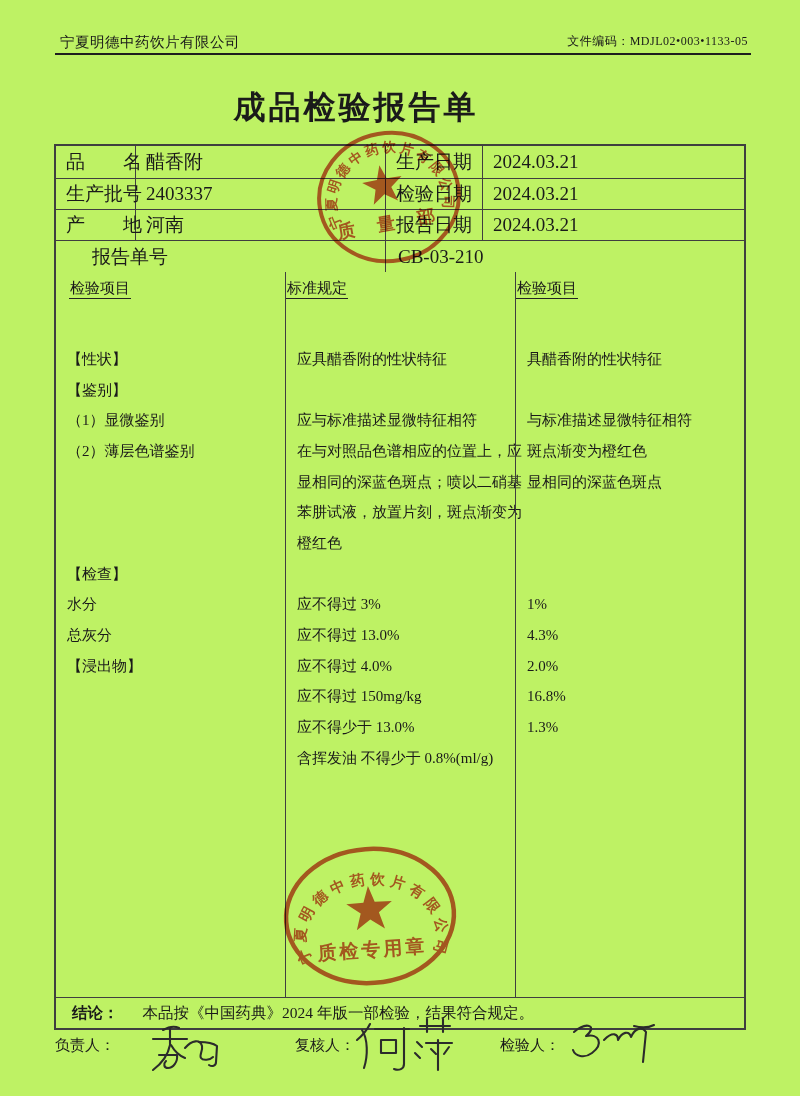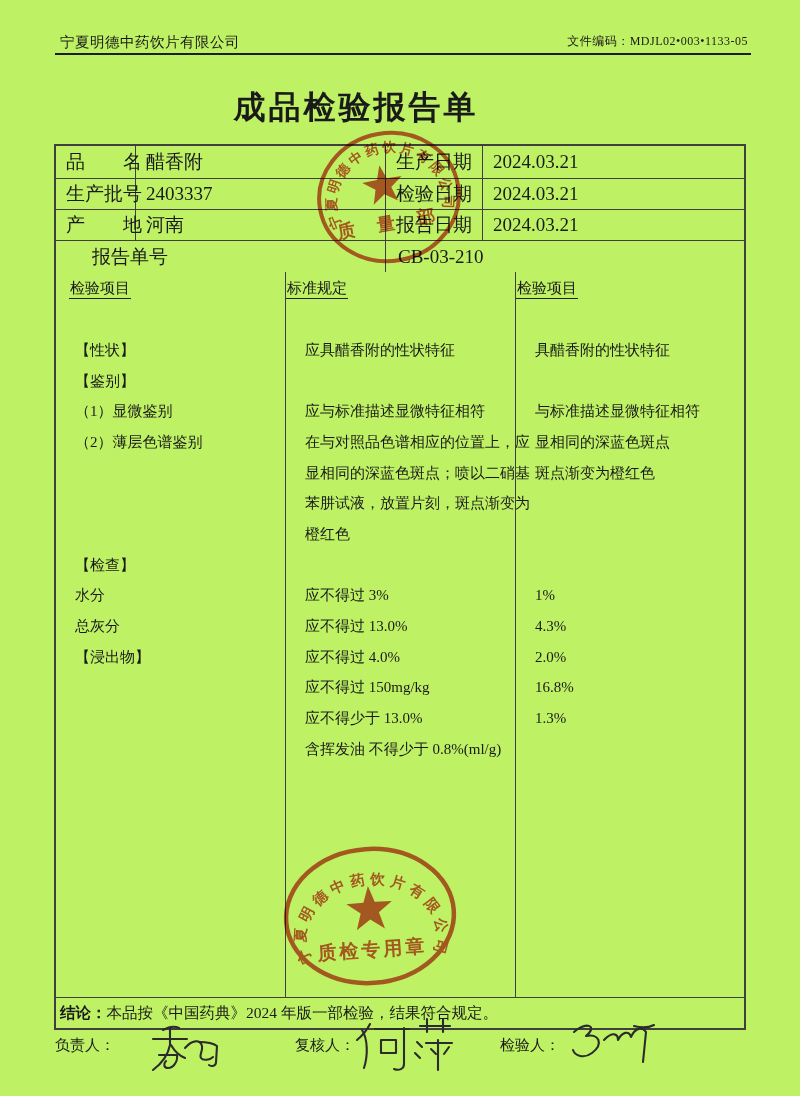--- a/index.html
+++ b/index.html
@@ -35,28 +35,28 @@
   
   .main{position:absolute;left:0;top:126px;width:688px;height:725px;border-top:0;}
   .mcol{position:absolute;top:0;height:725px;}
   .mcol.c1{left:0;width:229px;}
   .mcol.c2{left:229px;width:230px;border-left:1.5px solid #3f3f3f;}
   .mcol.c3{left:459px;width:229px;border-left:1.5px solid #3f3f3f;}
   .mhead{position:absolute;top:7px;left:0;width:100%;font-size:15px;}
   .mhead.center{text-align:left;}
   .mhead.left{padding-left:13px;}
   .mhead span{border-bottom:1.2px solid #222;padding:0 1px 2px 1px;}
-  .tlines{position:absolute;top:63px;left:0;width:100%;margin-left:8px;}
+  .tlines{position:absolute;top:72px;left:0;width:100%;}
   .tline{height:30.7px;display:flex;align-items:center;font-size:15px;
          padding-left:11px;white-space:nowrap;overflow:visible;}
 
   
   .concl{position:absolute;left:0;top:851px;width:688px;height:31px;
          border-top:1.5px solid #3f3f3f;display:flex;align-items:center;
-         font-size:15.5px;padding-left:4px;white-space:nowrap;}
+         font-size:15.5px;padding-left:16px;white-space:nowrap;gap:24px;}
   .concl b{font-weight:bold;}
 
   
   .sig-label{position:absolute;font-size:15px;top:1036px;}
   .sig-svg{position:absolute;pointer-events:none;}
   .sig-svg path{stroke:#2b2b2b;stroke-width:2.1;fill:none;
                 stroke-linecap:round;stroke-linejoin:round;}
 
   
   .stamp{position:absolute;pointer-events:none;mix-blend-mode:multiply;opacity:.85;}
@@ -129,22 +129,22 @@
             <div class="tline">应不得少于 13.0%</div>
             <div class="tline">含挥发油 不得少于 0.8%(ml/g)</div>
           </div>
       </div>
       <div class="mcol c3">
         <div class="mhead center"><span>检验项目</span></div>
         <div class="tlines">
             <div class="tline">具醋香附的性状特征</div>
             <div class="tline"></div>
             <div class="tline">与标准描述显微特征相符</div>
+            <div class="tline">斑点渐变为橙红色</div>
             <div class="tline">显相同的深蓝色斑点</div>
-            <div class="tline">斑点渐变为橙红色</div>
             <div class="tline"></div>
             <div class="tline"></div>
             <div class="tline"></div>
             <div class="tline">1%</div>
             <div class="tline">4.3%</div>
             <div class="tline">2.0%</div>
             <div class="tline">16.8%</div>
             <div class="tline">1.3%</div>
           </div>
       </div>

